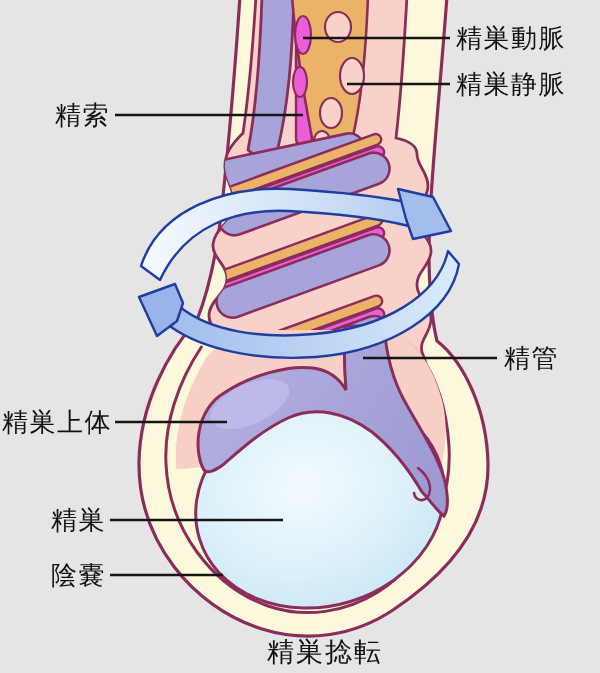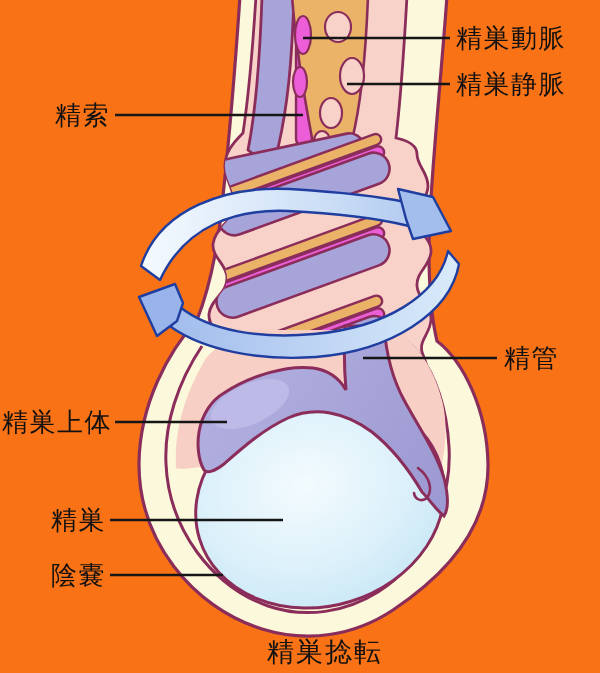--- a/index.html
+++ b/index.html
@@ -1,16 +1,16 @@
 <!DOCTYPE html>
 <html><head>
 <meta charset="utf-8">
 <style>
   html,body{margin:0;padding:0;background:#ffffff;}
-  .stage{position:relative;width:600px;height:673px;background:#f97316;overflow:hidden;
+  .stage{position:relative;width:600px;height:673px;background:#e5e5e5;overflow:hidden;
          font-family:"DejaVu Sans","Liberation Sans",sans-serif;}
   svg{display:block}
   .jp-label{font-family:"DejaVu Sans","Liberation Sans",sans-serif;
             font-size:26px;font-weight:500;letter-spacing:1.5px;fill:#111111;}
   .jp-title{font-family:"DejaVu Sans","Liberation Sans",sans-serif;
             font-size:27px;font-weight:500;letter-spacing:2px;fill:#111111;}
   .leader{stroke:#161616;stroke-width:2.3;fill:none;}
 </style>
 </head>
 <body>

